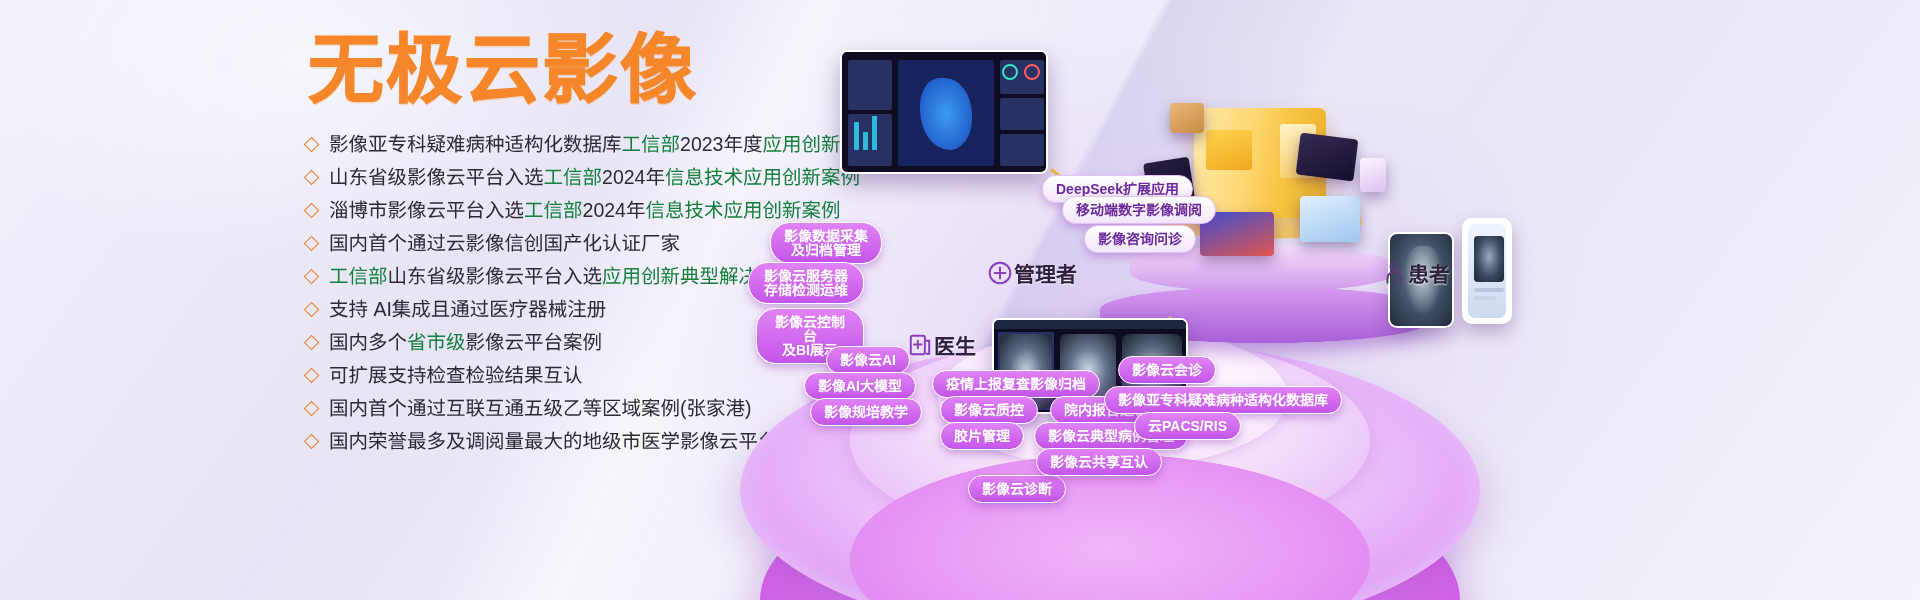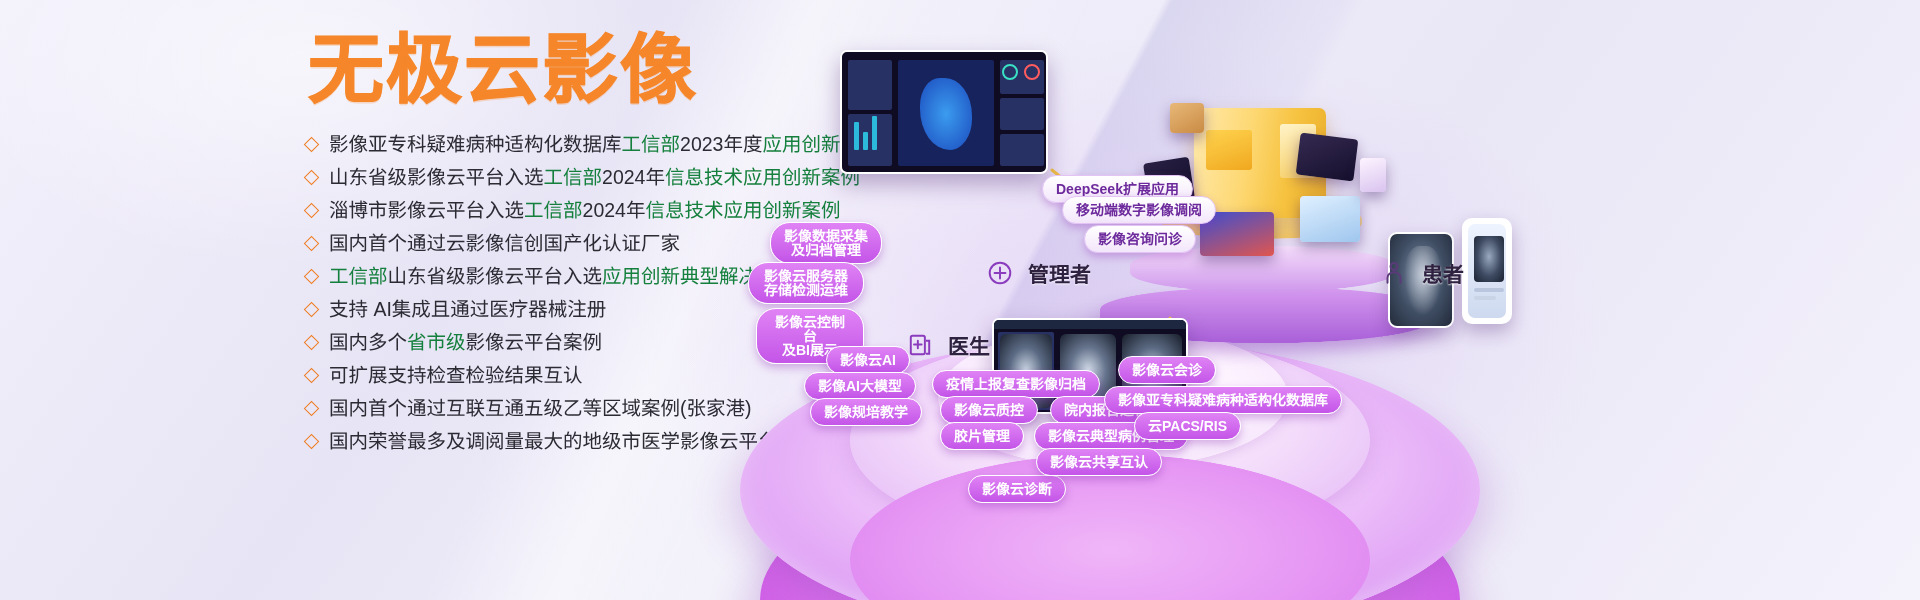--- a/index.html
+++ b/index.html
@@ -139,21 +139,21 @@
     font-family:"DejaVu Sans","Liberation Sans",sans-serif;
     text-shadow:
       -2px 0 #7a1fa0, 2px 0 #7a1fa0, 0 -2px #7a1fa0, 0 2px #7a1fa0,
       -2px -2px #7a1fa0, 2px 2px #7a1fa0, -2px 2px #7a1fa0, 2px -2px #7a1fa0,
       0 5px 6px rgba(90,20,130,.6);
     letter-spacing:1px;
   }
 
   
   .role{
-    position:absolute; z-index:26; display:flex; align-items:center; gap:14px;
+    position:absolute; z-index:26; display:flex; align-items:center; gap:0;
     color:#2f2140; font-size:21px; font-weight:700;
     text-shadow:0 1px 2px rgba(255,255,255,.8);
   }
   .role .ricon{
     width:28px; height:28px; flex:0 0 auto;
     display:flex; align-items:center; justify-content:center;
     color:#8b3bbd;
   }
   .role .ricon svg{ width:26px; height:26px; }
 

